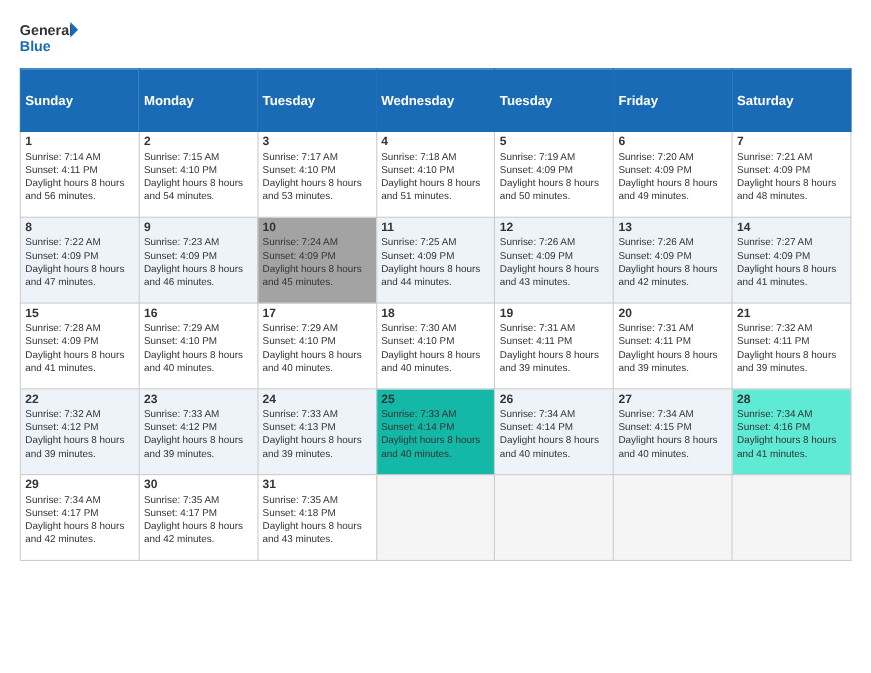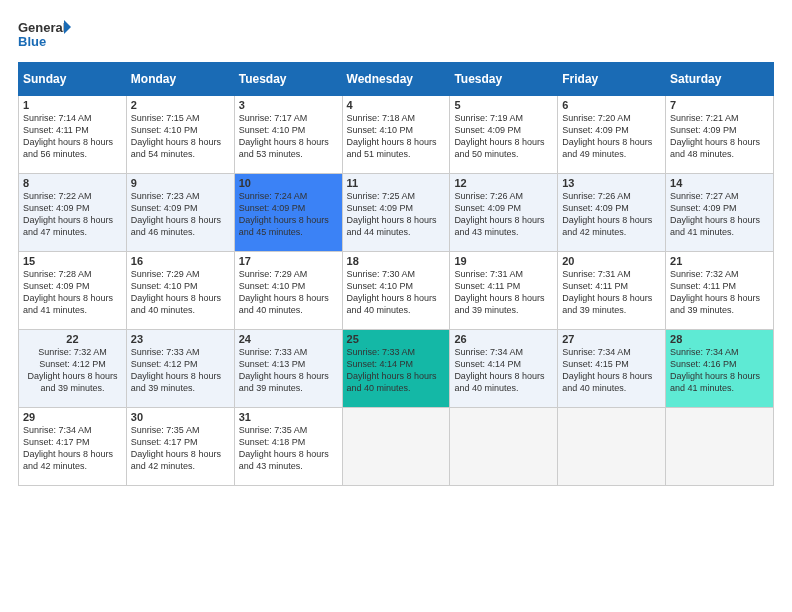--- a/index.html
+++ b/index.html
@@ -42,21 +42,21 @@
     .calendar {
       width: 100%;
       border-collapse: collapse;
       table-layout: fixed;
     }
     .calendar thead tr th {
       background: #1a6bb5;
       color: #fff;
       font-size: 12px;
       font-weight: bold;
-      padding: 9px 4px;
+      padding: 21px 4px;
       text-align: left;
       border: 1px solid #1a6bb5;
     }
     .calendar tbody tr td {
       border: 1px solid #ccc;
       vertical-align: top;
       padding: 3px 4px;
       font-size: 9.5px;
       color: #333;
       background: #fff;
@@ -143,21 +143,21 @@
         </tr>
         <tr>
           <td style="background: rgb(238, 243, 250);">
           <span class="day-num">8</span>
           <span class="day-info">Sunrise: 7:22 AM<br>Sunset: 4:09 PM<br>Daylight hours 8 hours and 47 minutes.</span>
         </td>
           <td style="background: rgb(238, 243, 250);">
           <span class="day-num">9</span>
           <span class="day-info">Sunrise: 7:23 AM<br>Sunset: 4:09 PM<br>Daylight hours 8 hours and 46 minutes.</span>
         </td>
-          <td style="background: #3b82f6;">
+          <td style="background: #a3a3a3;">
           <span class="day-num">10</span>
           <span class="day-info">Sunrise: 7:24 AM<br>Sunset: 4:09 PM<br>Daylight hours 8 hours and 45 minutes.</span>
         </td>
           <td style="background: rgb(238, 243, 250);">
           <span class="day-num">11</span>
           <span class="day-info">Sunrise: 7:25 AM<br>Sunset: 4:09 PM<br>Daylight hours 8 hours and 44 minutes.</span>
         </td>
           <td style="background: rgb(238, 243, 250);">
           <span class="day-num">12</span>
           <span class="day-info">Sunrise: 7:26 AM<br>Sunset: 4:09 PM<br>Daylight hours 8 hours and 43 minutes.</span>
@@ -195,21 +195,21 @@
           <td>
           <span class="day-num">20</span>
           <span class="day-info">Sunrise: 7:31 AM<br>Sunset: 4:11 PM<br>Daylight hours 8 hours and 39 minutes.</span>
         </td>
           <td>
           <span class="day-num">21</span>
           <span class="day-info">Sunrise: 7:32 AM<br>Sunset: 4:11 PM<br>Daylight hours 8 hours and 39 minutes.</span>
         </td>
         </tr>
         <tr>
-          <td style="background: rgb(238, 243, 250); text-align: center;">
+          <td style="background: rgb(238, 243, 250);">
           <span class="day-num">22</span>
           <span class="day-info">Sunrise: 7:32 AM<br>Sunset: 4:12 PM<br>Daylight hours 8 hours and 39 minutes.</span>
         </td>
           <td style="background: rgb(238, 243, 250);">
           <span class="day-num">23</span>
           <span class="day-info">Sunrise: 7:33 AM<br>Sunset: 4:12 PM<br>Daylight hours 8 hours and 39 minutes.</span>
         </td>
           <td style="background: rgb(238, 243, 250);">
           <span class="day-num">24</span>
           <span class="day-info">Sunrise: 7:33 AM<br>Sunset: 4:13 PM<br>Daylight hours 8 hours and 39 minutes.</span>

